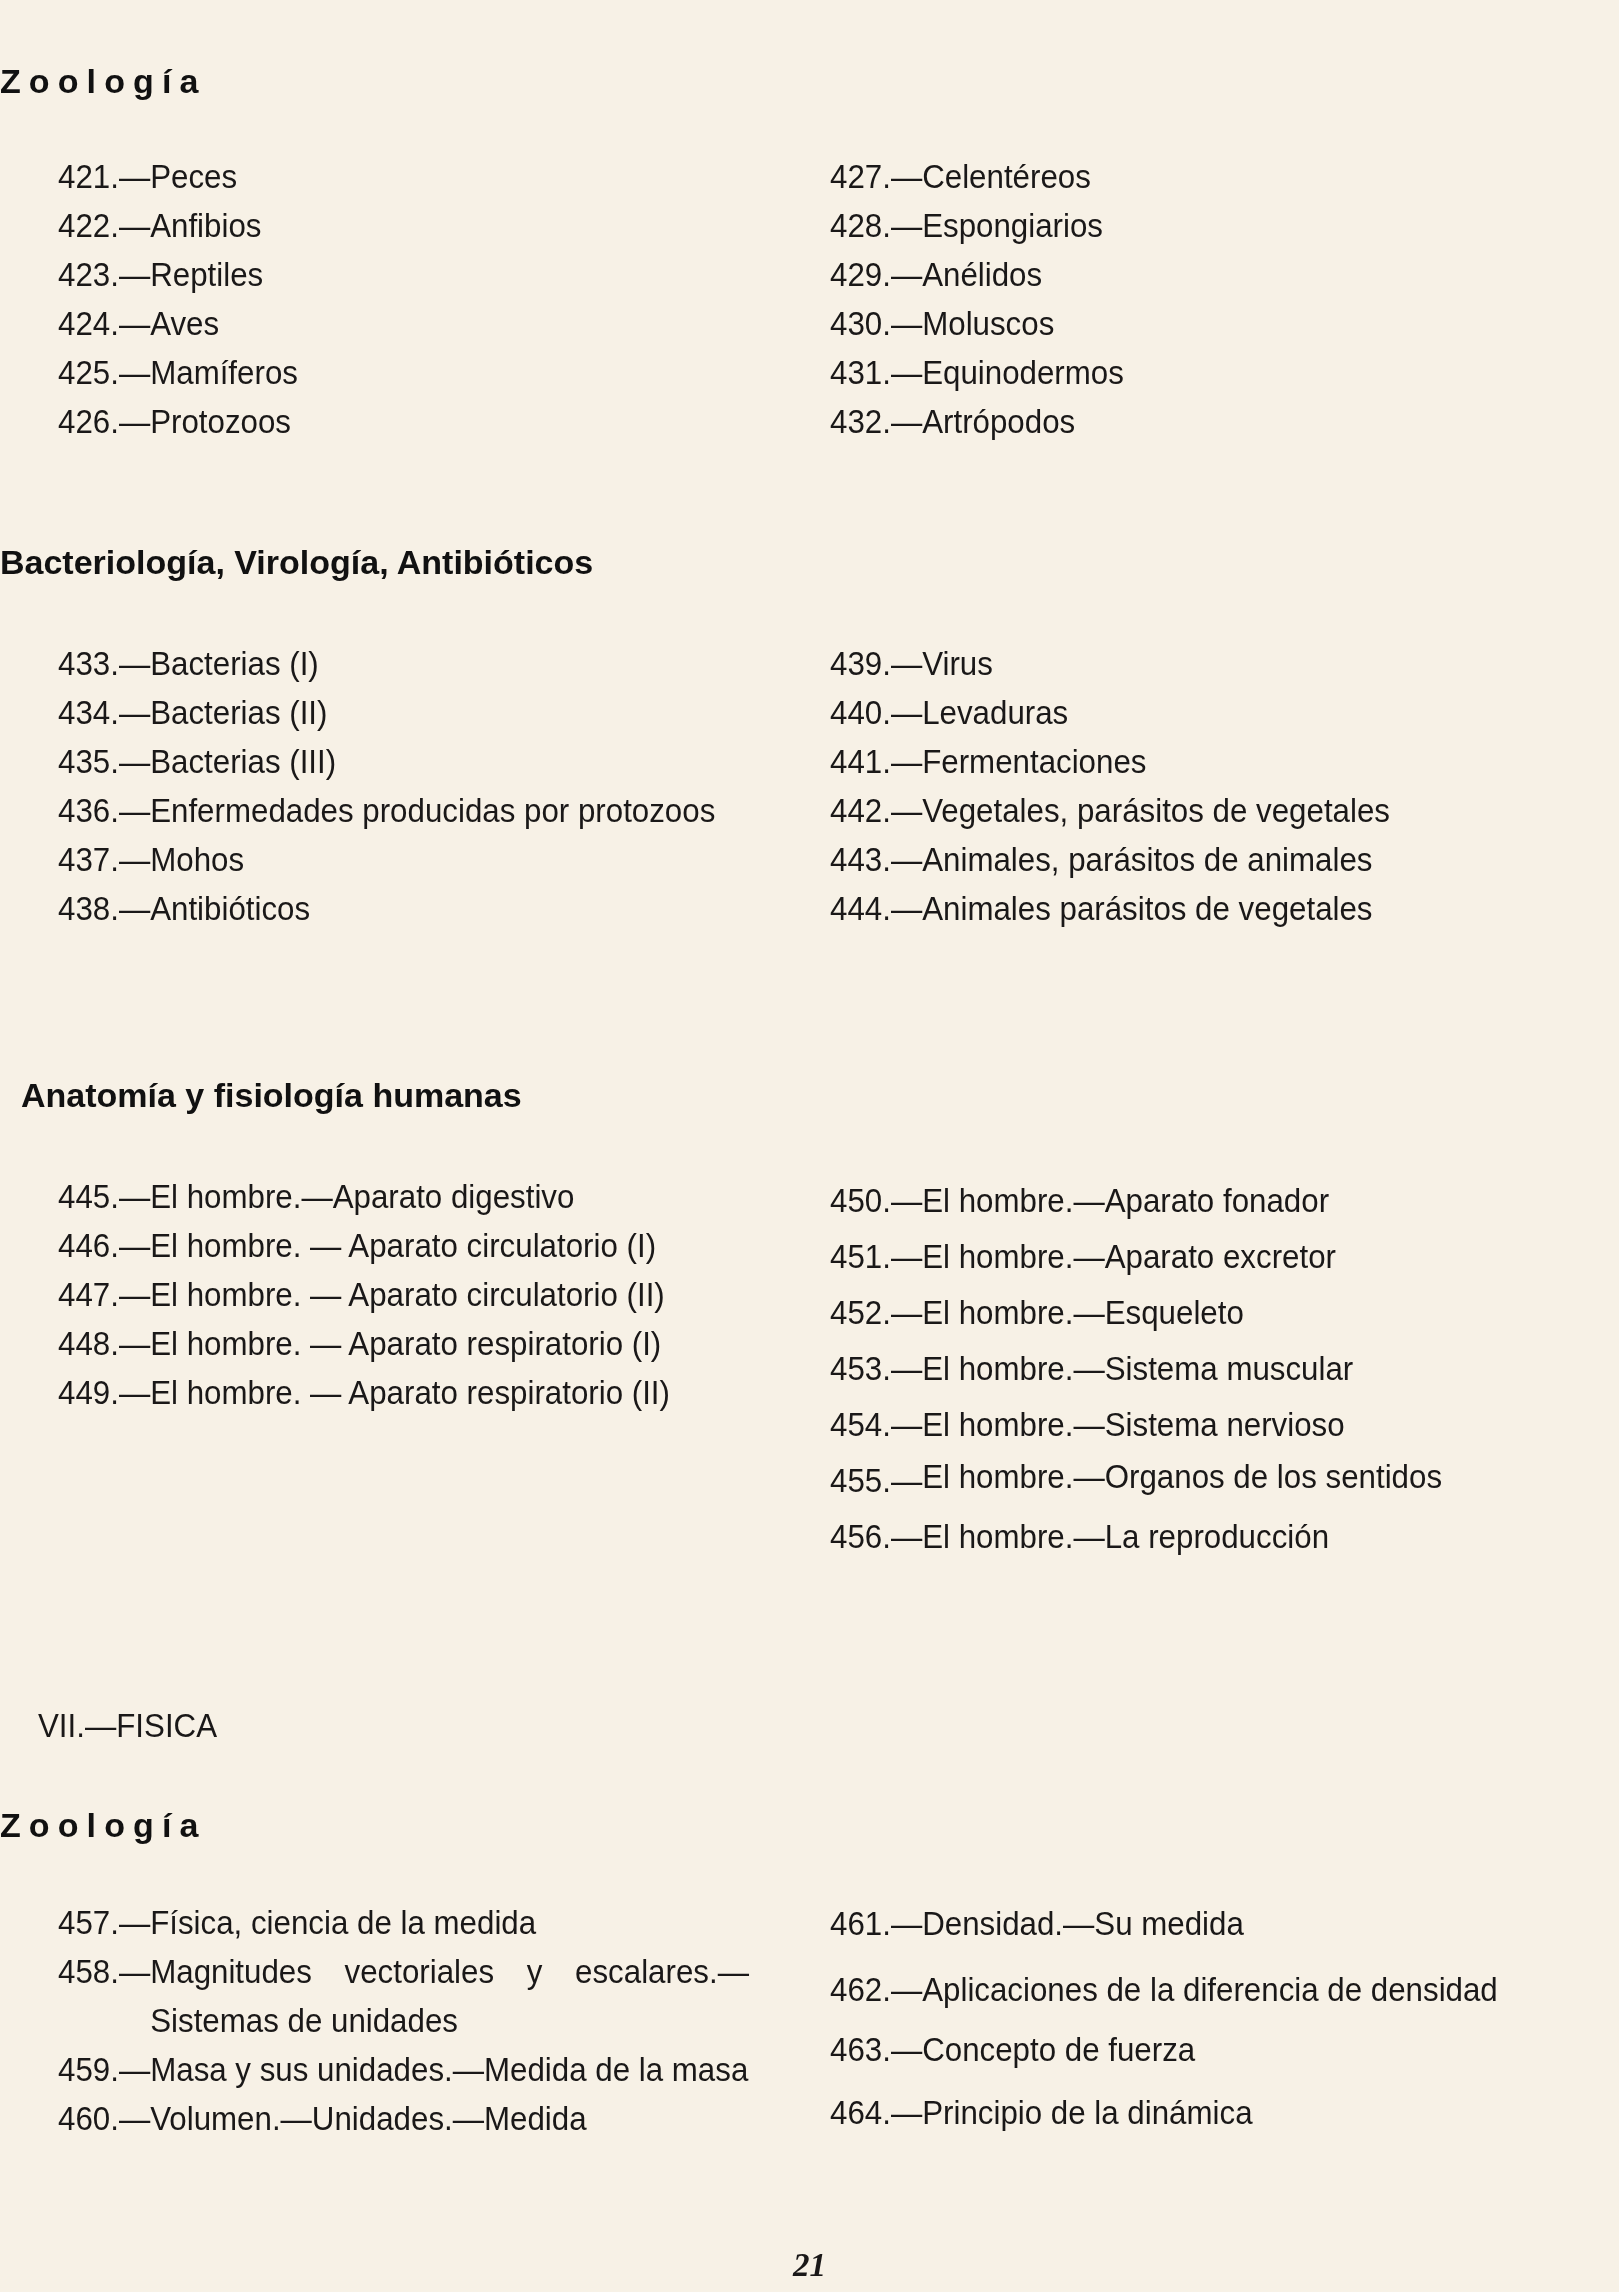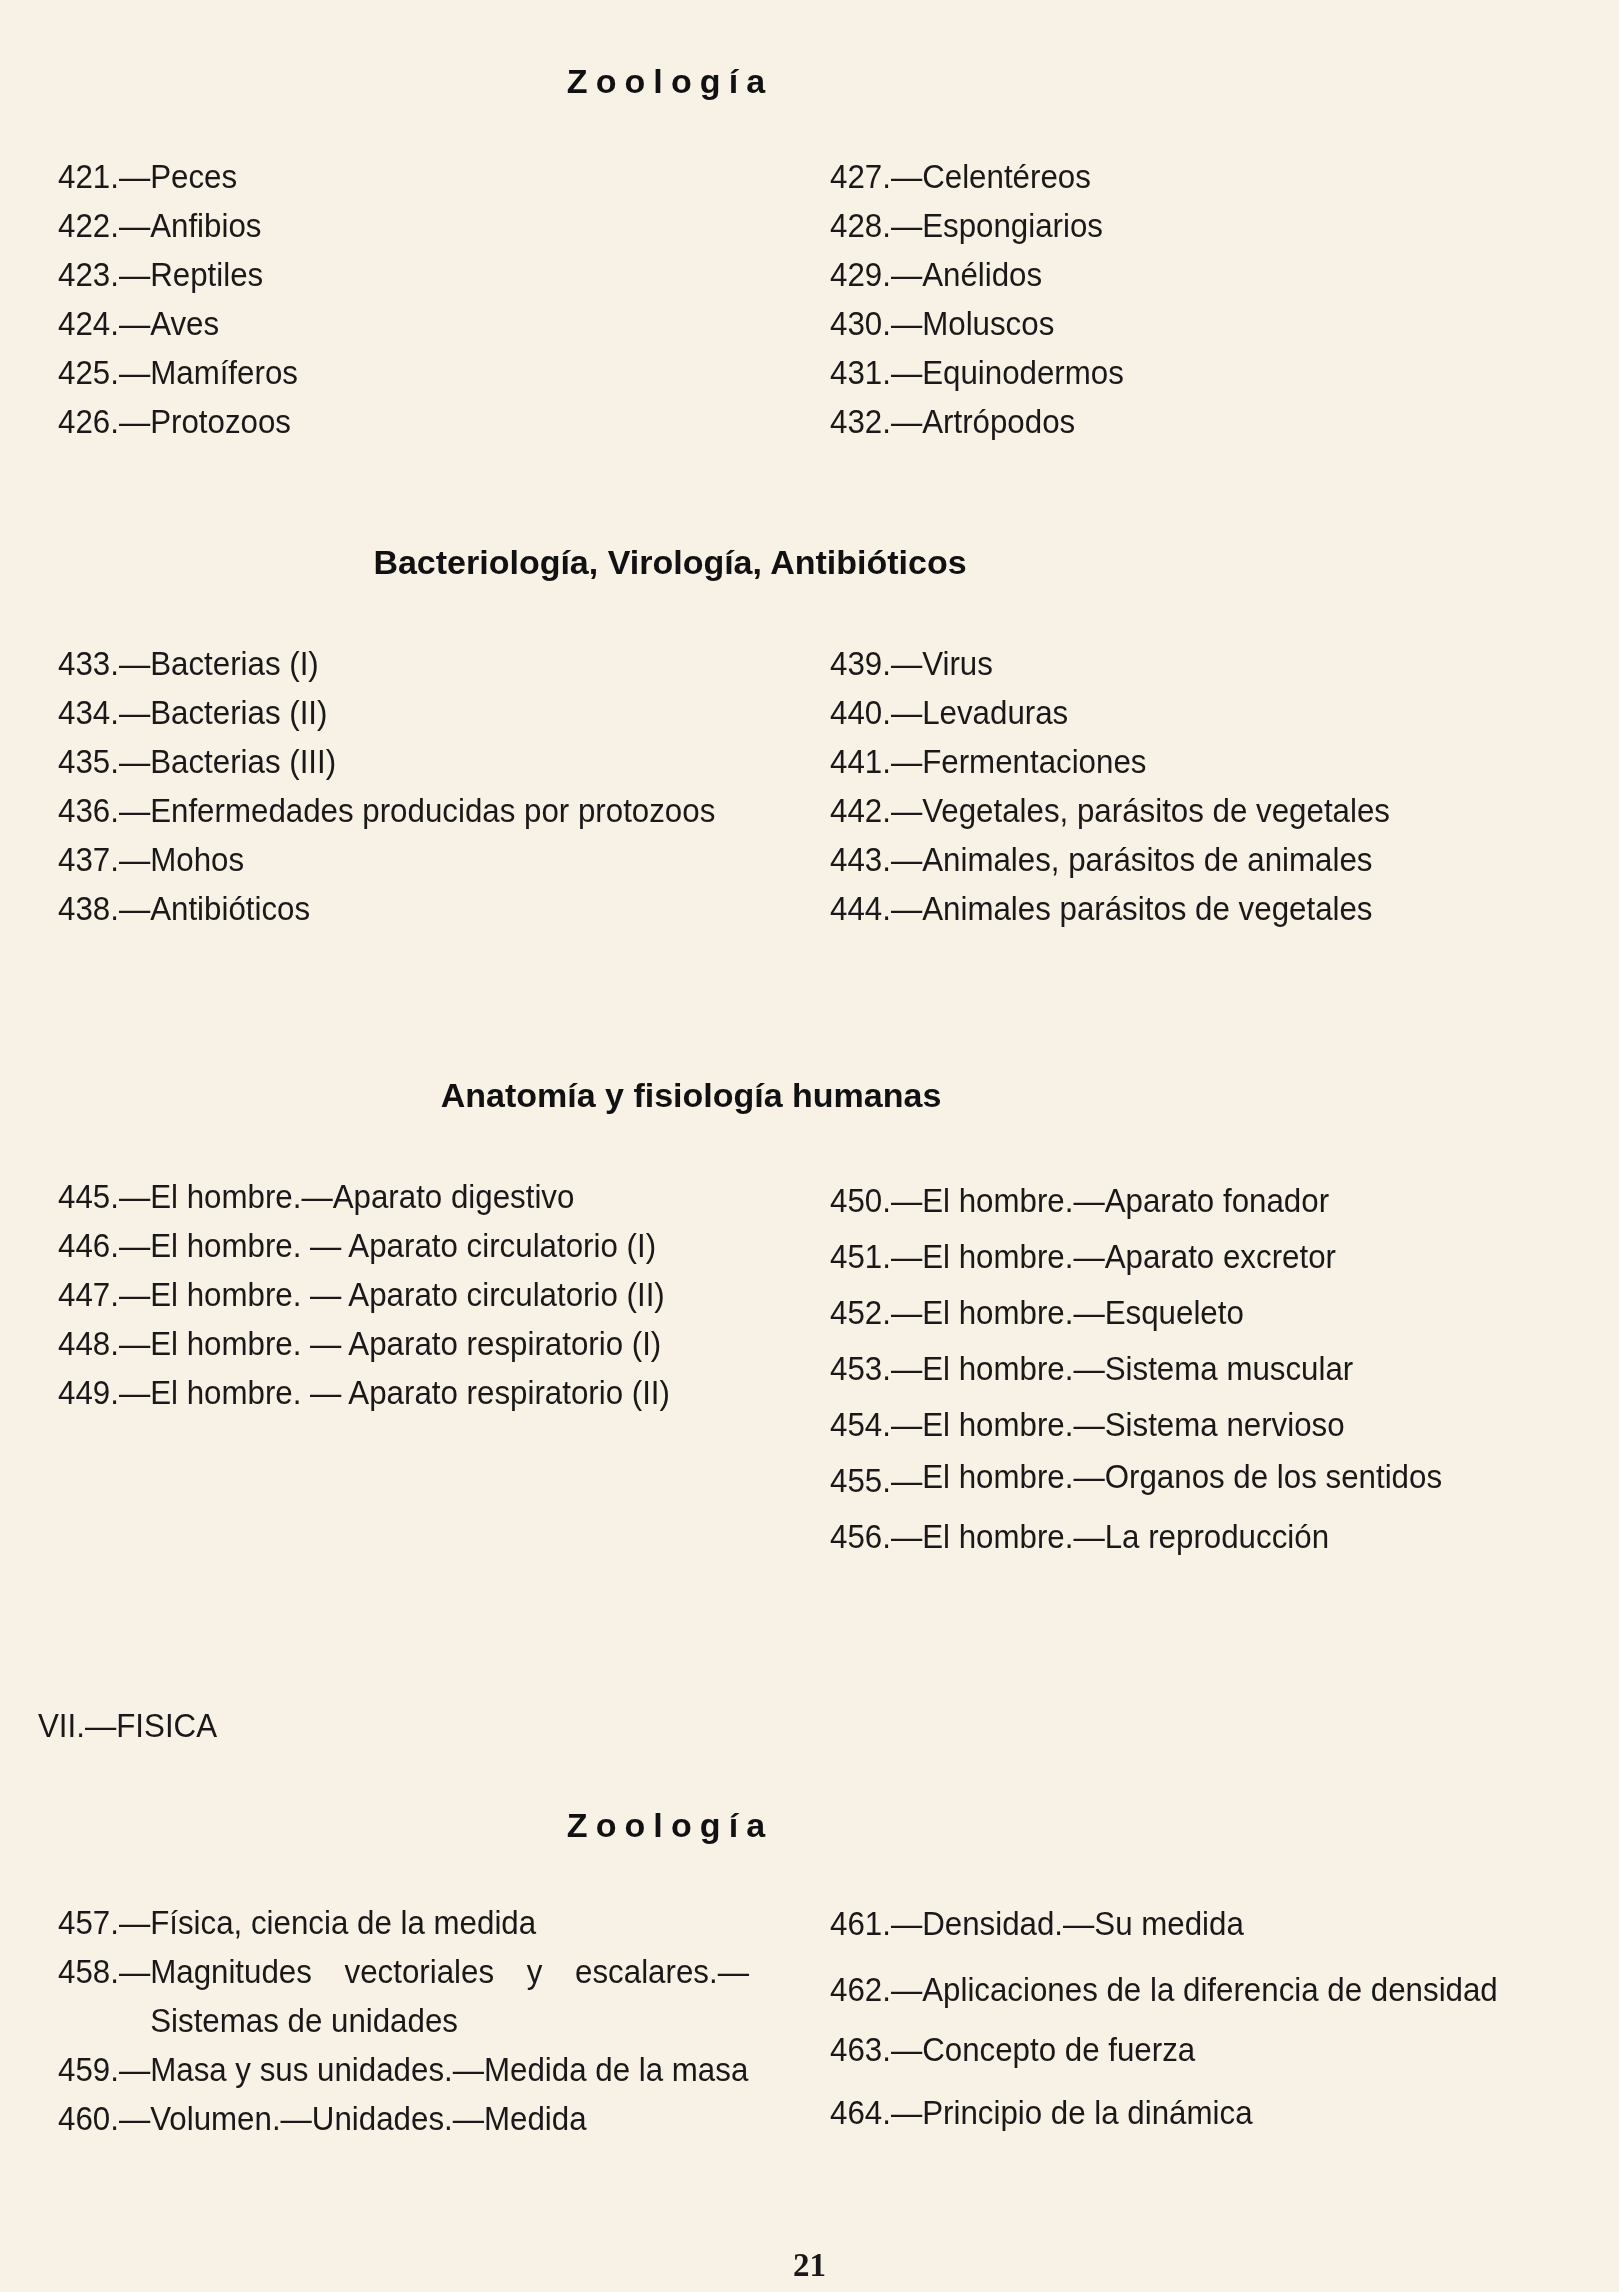--- a/index.html
+++ b/index.html
@@ -6,32 +6,32 @@
   body {
     width: 1619px; height: 2292px;
     background: #f7f1e6;
     font-family: "Liberation Sans", sans-serif;
     color: #1a1818;
     position: relative;
     overflow: hidden;
   }
   .page { position: absolute; left: 0; top: 0; width: 1619px; height: 2292px; }
   .heading {
-    position: absolute; left: 8px; width: 1324px; text-align: center;
+    position: absolute; left: 0; width: 1324px; 
     font-weight: bold; font-size: 34px; color: #111;
   }
   .heading.spaced { letter-spacing: 8.1px; }
   .col { position: absolute; font-size: 34px; line-height: 49px; transform: scaleX(0.92); transform-origin: left top; }
   .col.left { left: 58px; width: 751px; }
   .col.right { left: 830px; width: 751px; }
   .entry { display: flex; }
   .num { flex: 0 0 auto; white-space: nowrap; }
   .txt { flex: 1 1 auto; text-align: justify; }
   .part { position: absolute; left: 38px; top: 1706px; font-size: 34px; transform: scaleX(0.92); transform-origin: left top; }
-  .pagenum { position: absolute; left: 0; width: 1619px; top: 2247px; text-align: center; font-family: "Liberation Serif", serif; font-weight: bold; font-size: 33px; }
+  .pagenum { position: absolute; left: 0; width: 1619px; top: 2247px; text-align: center; font-family: "Liberation Serif", serif; font-weight: bold; font-size: 33px; font-style: italic; }
 </style>
 </head>
 <body>
 
 <div class="page">
 
   <div class="heading spaced" style="top:62px;">Zoología</div>
   <div class="col left" style="top:152px;">
     <div class="entry">
         <span class="num">421.—</span>

